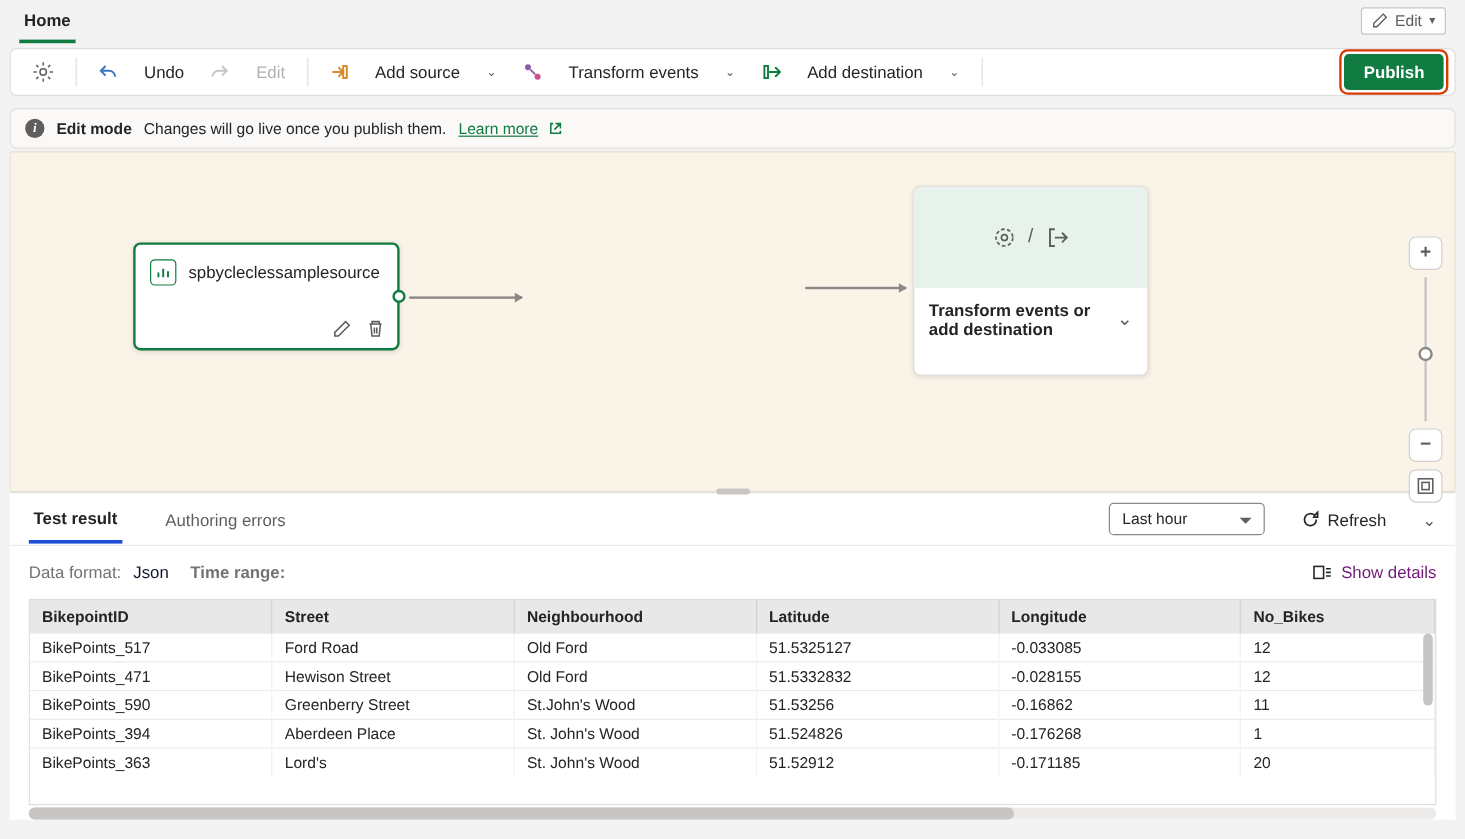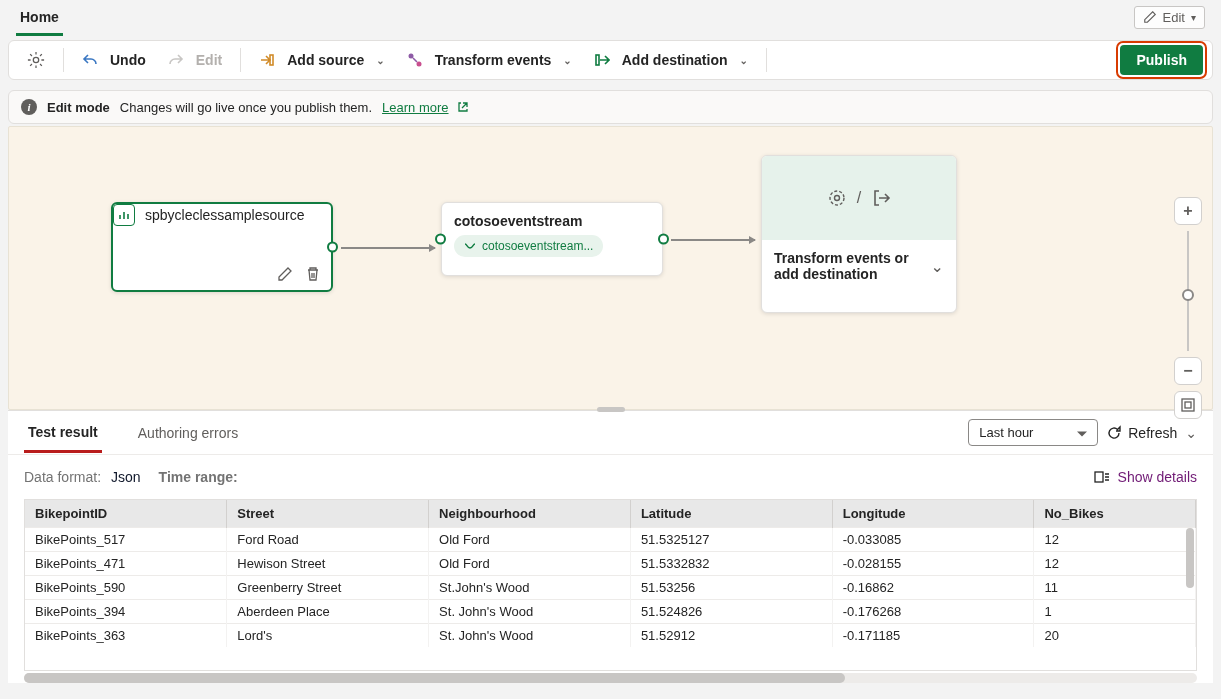--- a/index.html
+++ b/index.html
@@ -50,29 +50,28 @@
     border-radius: 6px;
     margin: 2px 8px 0 8px;
     display: flex;
     align-items: center;
     padding: 0 8px;
     gap: 2px;
   }
   .tool-btn {
     display: flex;
     align-items: center;
-    gap: 12px;
+    gap: 22px;
     padding: 5px 10px;
     border-radius: 4px;
     color: #242424;
     cursor: pointer;
     background: transparent;
     border: none;
     font-size: 14px;
-    font-weight: bold;
   }
   .tool-btn.disabled { color: #b3b0ad; cursor: default; }
   .sep { width: 1px; height: 24px; background: #e1dfdd; margin: 0 6px; }
   .publish-btn {
     margin-left: auto;
     background: #107c41;
     color: #fff;
     border: none;
     padding: 7px 16px;
     border-radius: 4px;
@@ -112,21 +111,21 @@
   }
   .node {
     position: absolute;
     background: #fff;
     border-radius: 6px;
     box-shadow: 0 1px 4px rgba(0,0,0,0.12);
   }
   .node.src {
     left: 102px; top: 75px; width: 222px; height: 90px;
     border: 2px solid #107c41;
-    padding: 0;
+    padding: 12px;
   }
   .node.src .row1 { display:flex; align-items:center; gap:10px;}
   .src-icon { width:22px;height:22px;border:1.5px solid #107c41;border-radius:4px;display:flex;align-items:center;justify-content:center;color:#107c41;font-size:11px;}
   .node.src .actions { position:absolute; right:10px; bottom:8px; display:flex; gap:12px; color:#605e5c;}
   .port { position:absolute; width:11px;height:11px;border:2px solid #107c41;border-radius:50%;background:#fff;}
   .node.src .port { right:-7px; top:50%; transform:translateY(-50%);}
   .node.mid {
     left: 432px; top: 75px; width: 222px; height: 74px;
     border: 1px solid #e1dfdd;
     padding: 10px 12px;
@@ -167,22 +166,22 @@
   .results {
     margin: 0 8px 0 8px;
     background:#fff;
     border-top:1px solid #e1dfdd;
   }
   .res-tabs {
     display:flex; align-items:center; padding:0 16px; height:44px;
     border-bottom:1px solid #edebe9;
   }
   .res-tab { padding:10px 4px; margin-right:32px; color:#605e5c; font-size:14px;}
-  .res-tab.active { color:#242424; font-weight:600; border-bottom:3px solid #b91c1c; margin-bottom:-1px;}
-  .res-controls { margin-left:auto; display:flex; align-items:center; gap:8px;}
+  .res-tab.active { color:#242424; font-weight:600; border-bottom:3px solid #1d4ed8; margin-bottom:-1px;}
+  .res-controls { margin-left:auto; display:flex; align-items:center; gap:30px;}
   .dropdown { border:1px solid #8a8886;border-radius:4px;padding:5px 30px 5px 10px;position:relative;background:#fff;min-width:130px;font-size:13px;}
   .dropdown::after{content:"";position:absolute;right:10px;top:50%;transform:translateY(-30%);border-left:5px solid transparent;border-right:5px solid transparent;border-top:5px solid #605e5c;}
   .refresh { display:flex;align-items:center;gap:6px;color:#242424;cursor:pointer;font-size:14px;}
   .collapse { font-size:14px;color:#605e5c;cursor:pointer;}
   .meta-row {
     display:flex; align-items:center; padding:14px 16px; gap:10px; font-size:14px;
   }
   .meta-row .lbl { color:#737373;}
   .meta-row .val { color:#0f172a; margin-right:8px;}
   .meta-row .details { margin-left:auto; display:flex;align-items:center;gap:8px;color:#701a75;cursor:pointer;}
@@ -313,33 +312,20 @@
       </span>
       <span>
         <svg width="16" height="16" viewBox="0 0 16 16">
             <path d="M3 4h10M5 4V2h6v2M4 4l1 10h6l1-10M7 7v5M9 7v5" fill="none" stroke="#605e5c" stroke-width="1.3"></path>
           </svg>
       </span>
     </div>
     <div class="port"></div>
   </div>
 
-  <div class="node mid">
-    <div style="font-weight:600;font-size:14px;">cotosoeventstream</div>
-    <div class="chip">
-      <span>
-        <svg width="12" height="12" viewBox="0 0 12 12">
-            <path d="M1 4c2 0 2 4 5 4s3-4 5-4" fill="none" stroke="#107c41" stroke-width="1.4"></path>
-          </svg>
-      </span>
-      <span>cotosoeventstream...</span>
-    </div>
-    <div class="port in"></div>
-    <div class="port out"></div>
-  </div>
 
   <div class="node dest">
     <div class="dest-top">
       <span>
         <svg width="20" height="20" viewBox="0 0 20 20">
             <circle cx="10" cy="10" r="7" fill="none" stroke="#605e5c" stroke-width="1.4" stroke-dasharray="3 2"></circle>
             <circle cx="10" cy="10" r="2.5" fill="none" stroke="#605e5c" stroke-width="1.4"></circle>
           </svg>
       </span>
       <span style="font-size:16px;color:#605e5c;">/</span>

